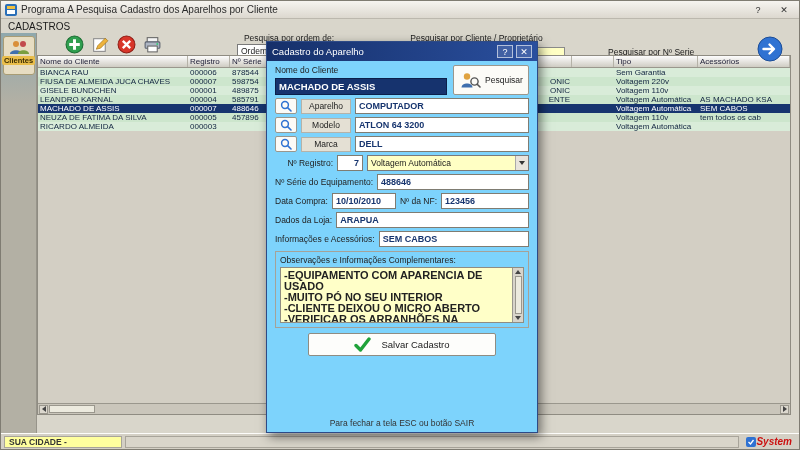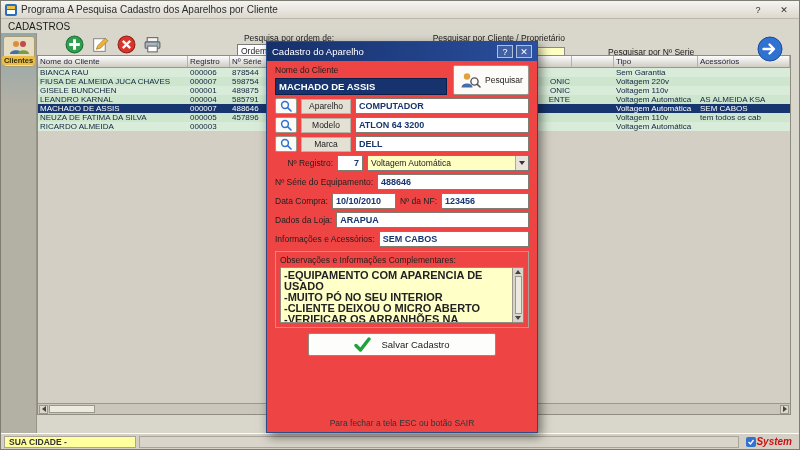--- a/index.html
+++ b/index.html
@@ -9,21 +9,21 @@
   
   .titlebar{height:18px;flex:0 0 auto;background:linear-gradient(#f6f4f0,#dcd8cf);border-bottom:1px solid #bcb8ae;display:flex;align-items:center;gap:4px;padding:0 4px;}
   .title-text{flex:1;font-size:10px;color:#2b2b2b;white-space:nowrap;overflow:hidden;}
   .win-btn{width:22px;height:14px;display:flex;align-items:center;justify-content:center;font-size:9px;color:#333;cursor:pointer;}
   .menubar{height:14px;flex:0 0 auto;display:flex;align-items:center;padding:0 7px;}
   .menu-item{font-size:10px;color:#1a1a1a;cursor:pointer;}
 
   
   .body{flex:1;position:relative;display:flex;min-height:0;}
   .sidebar{width:36px;flex:0 0 auto;background:linear-gradient(180deg,#8fa8ad,#b3b0a4 70px,#b3b0a4);border-right:1px solid #97948a;padding-top:3px;display:flex;flex-direction:column;align-items:center;}
-  .clientes-btn{width:32px;display:flex;flex-direction:column;align-items:center;gap:1px;background:#e7ddc2;border:1px solid #a89c74;border-radius:3px;padding:2px 1px 1px;cursor:pointer;}
+  .clientes-btn{width:32px;display:flex;flex-direction:column;align-items:center;gap:1px;background:#e7ddc2;border:1px solid #a89c74;border-radius:3px;padding:2px 1px 9px;cursor:pointer;}
   .clientes-lbl{font-size:7.5px;font-weight:bold;color:#3a2c00;background:#e9bd4a;border-radius:2px;padding:0 2px;line-height:9px;}
   .content{flex:1;position:relative;min-width:0;}
 
   
   .topbar{position:absolute;left:0;top:0;right:0;height:22px;}
   .tool-icons{position:absolute;left:26px;top:1px;display:flex;gap:4px;}
   .tool-btn{width:22px;height:20px;display:flex;align-items:center;justify-content:center;background:transparent;border:none;cursor:pointer;padding:0;}
   .sm-lbl{font-size:8.5px;color:#1a1a1a;line-height:9px;white-space:nowrap;}
   .order-group{position:absolute;left:200px;top:1px;width:104px;text-align:center;}
   .client-group{position:absolute;left:314px;top:1px;width:214px;}
@@ -51,27 +51,27 @@
   .grid-hscroll{position:absolute;left:0;right:0;bottom:0;height:11px;background:#cac6bb;border-top:1px solid #9a978d;display:flex;align-items:center;padding:0 1px;}
   .hs-arrow{width:9px;height:9px;background:#dcd8ce;border:1px solid #9a978d;display:flex;align-items:center;justify-content:center;cursor:pointer;}
   .hs-tri-l{width:0;height:0;border-top:3px solid transparent;border-bottom:3px solid transparent;border-right:4px solid #444;}
   .hs-tri-r{width:0;height:0;border-top:3px solid transparent;border-bottom:3px solid transparent;border-left:4px solid #444;}
   .hs-thumb{width:46px;height:8px;background:#eceade;border:1px solid #9a978d;margin-left:1px;cursor:pointer;}
   .hs-fill{flex:1;} 
 
   
   .statusbar{height:16px;flex:0 0 auto;border-top:1px solid #fdfdfb;background:#d4d0c5;display:flex;align-items:center;gap:3px;padding:1px 3px;}
   .status-cell{height:12px;border:1px solid #a8a49a;display:flex;align-items:center;font-size:8.5px;padding:0 4px;}
-  .status-city{width:132px;background:#ffff9e;color:#333;font-weight:bold;}
+  .status-city{width:118px;background:#ffff9e;color:#333;font-weight:bold;}
   .status-mid{flex:1;background:#d9d5ca;}
   .status-brand{display:flex;align-items:center;gap:0;padding:0 4px;}
   .brand-text{font-size:10px;font-weight:bold;font-style:italic;color:#cc1111;}
 
   
-  .dialog{position:absolute;left:265px;top:40px;width:272px;height:392px;background:#ef4444;border:1px solid #2d4a86;box-shadow:3px 4px 10px rgba(0,0,0,.5);display:flex;flex-direction:column;z-index:5;}
+  .dialog{position:absolute;left:265px;top:40px;width:272px;height:392px;background:#7dd3fc;border:1px solid #2d4a86;box-shadow:3px 4px 10px rgba(0,0,0,.5);display:flex;flex-direction:column;z-index:5;}
   .dlg-title{height:19px;flex:0 0 auto;background:linear-gradient(90deg,#16306a,#2a4f9e);color:#fff;display:flex;align-items:center;padding:0 5px;font-size:9.5px;}
   .dlg-title .t{flex:1;white-space:nowrap;overflow:hidden;}
   .dlg-sm{width:16px;height:13px;display:flex;align-items:center;justify-content:center;font-size:9px;color:#fff;border:1px solid rgba(255,255,255,.6);margin-left:3px;background:rgba(255,255,255,.12);cursor:pointer;}
   .dlg-body{flex:1;padding:4px 8px;display:flex;flex-direction:column;gap:3px;min-height:0;}
   .dlg-lbl{font-size:8.5px;color:#222;margin-bottom:1px;}
   .nome-row{display:flex;gap:6px;align-items:stretch;}
   .nome-left{flex:1;min-width:0;}
   .navy-input{background:#16336e;color:#fff;border:1px solid #0b1f4a;font-weight:bold;font-size:9.5px;height:17px;padding:0 3px;width:100%;min-width:0;}
   .pesq-btn{width:76px;flex:0 0 auto;background:#fcfbf7;border:1px solid #9a978d;border-radius:2px;display:flex;align-items:center;justify-content:center;gap:4px;font-size:8.5px;color:#222;cursor:pointer;}
   .lk-row,.fm-row{display:flex;gap:4px;align-items:center;}
@@ -167,21 +167,21 @@
           <div class="sm-lbl">Pesquisa por ordem de:</div>
           <div class="combo">
             <span class="cv">Ordem por Cliente</span>
             <span class="chev-box">
                 <i class="chev"></i>
               </span>
           </div>
         </div>
 
         <div class="client-group">
-          <div class="sm-lbl" style="text-align:right;padding-left:2px;margin-left:35px;">Pesquisar por Cliente / Proprietário</div>
+          <div class="sm-lbl" style="text-align:center;padding-left:2px;margin-left:35px;">Pesquisar por Cliente / Proprietário</div>
           <input class="yellow-input" style="">
         </div>
 
         <div class="serial-group">
           <div class="sm-lbl" style="text-align:left;padding-left:2px;">Pesquisar por Nº Serie</div>
           <input class="yellow-input" style="">
         </div>
 
         <button class="go-btn">
           <svg width="26" height="26" viewBox="0 0 26 26">
@@ -229,21 +229,21 @@
           <div class="gc w-tipo">Voltagem 110v</div>
           <div class="gc w-acc"></div>
         </div>
         <div class="grid-row even">
           <div class="gc w-nome">LEANDRO KARNAL</div>
           <div class="gc w-reg">000004</div>
           <div class="gc w-serie">585791</div>
           <div class="gc w-fa">ENTE</div>
           <div class="gc w-fb"></div>
           <div class="gc w-tipo">Voltagem Automática</div>
-          <div class="gc w-acc">AS ALMEIDA KSA</div>
+          <div class="gc w-acc">AS MACHADO KSA</div>
         </div>
         <div class="grid-row sel">
           <div class="gc w-nome">MACHADO DE ASSIS</div>
           <div class="gc w-reg">000007</div>
           <div class="gc w-serie">488646</div>
           <div class="gc w-fa"></div>
           <div class="gc w-fb"></div>
           <div class="gc w-tipo">Voltagem Automática</div>
           <div class="gc w-acc">SEM CABOS</div>
         </div>

